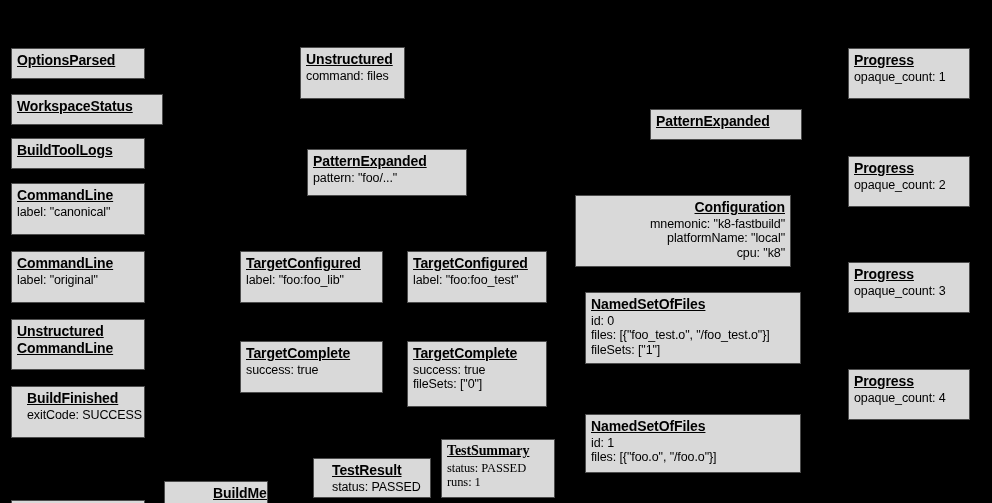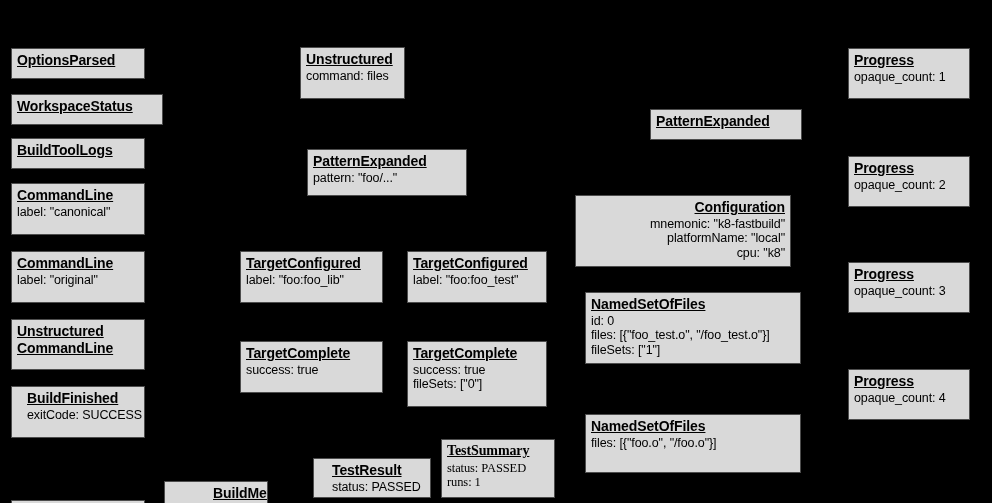--- a/index.html
+++ b/index.html
@@ -151,20 +151,21 @@
       <span class="node-title">NamedSetOfFiles</span>
       <span class="node-fields">
         <span class="node-field">id: 0</span>
         <span class="node-field">files: [{"foo_test.o", "/foo_test.o"}]</span>
         <span class="node-field">fileSets: ["1"]</span>
       </span>
     </div>
     <div class="node" style="left: 585px; top: 378px; width: 216px; height: 59px; background: rgb(217, 217, 217); border-color: rgb(77, 77, 77); color: rgb(0, 0, 0);">
       <span class="node-title">NamedSetOfFiles</span>
       <span class="node-fields">
+        <span class="node-field">id: 1</span>
         <span class="node-field">files: [{"foo.o", "/foo.o"}]</span>
       </span>
     </div>
     <div class="node" style="left: 848px; top: 12px; width: 122px; height: 51px; background: rgb(217, 217, 217); border-color: rgb(77, 77, 77); color: rgb(0, 0, 0);">
       <span class="node-title">Progress</span>
       <span class="node-fields">
         <span class="node-field">opaque_count: 1</span>
       </span>
     </div>
     <div class="node" style="left: 848px; top: 120px; width: 122px; height: 51px; background: rgb(217, 217, 217); border-color: rgb(77, 77, 77); color: rgb(0, 0, 0);">

